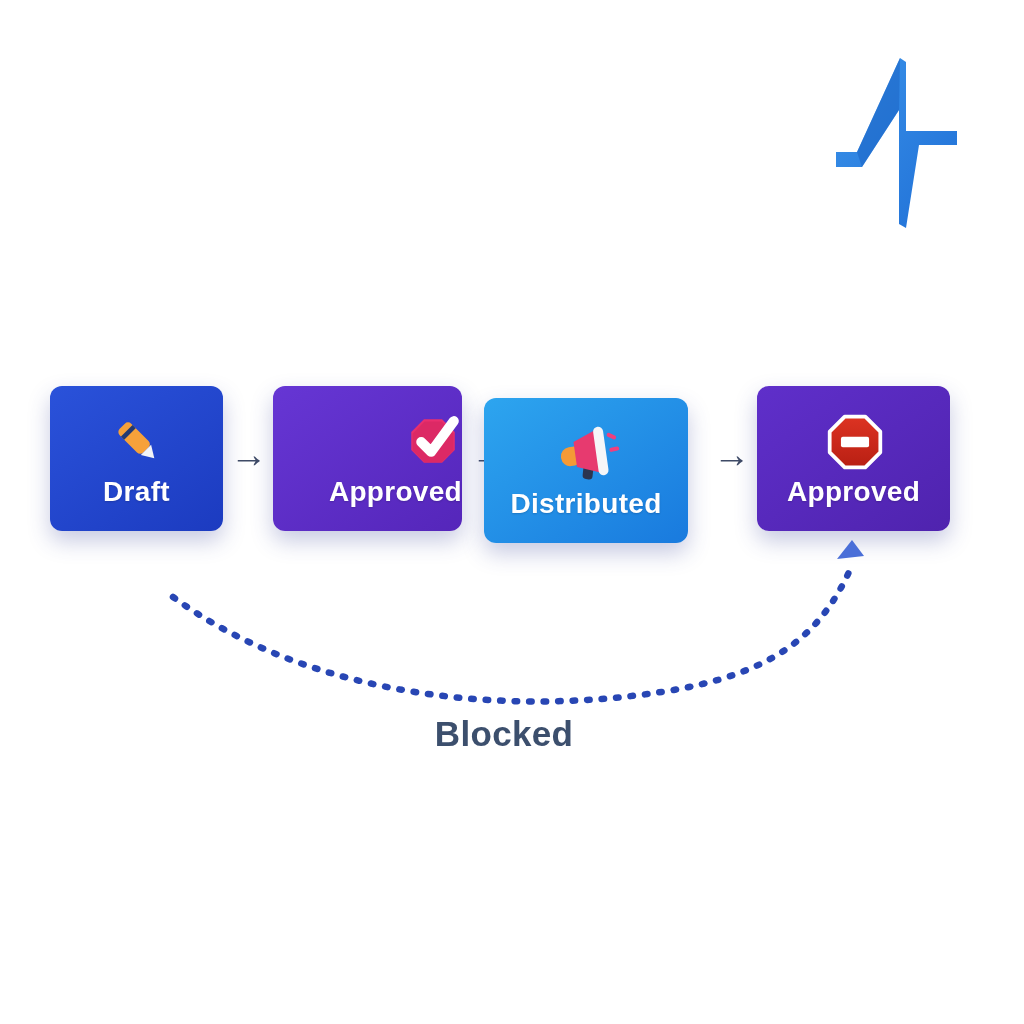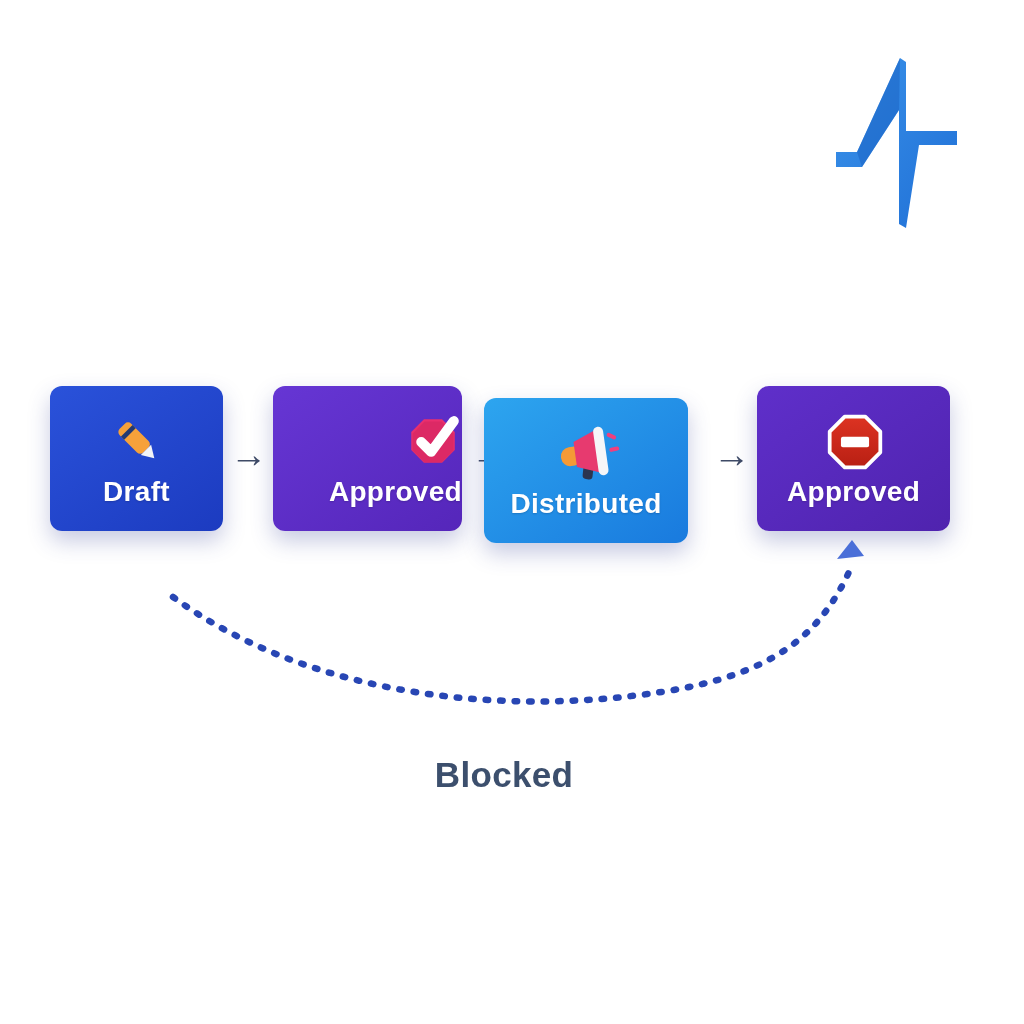--- a/index.html
+++ b/index.html
@@ -68,21 +68,20 @@
   }
   .blocked-label {
     position: absolute;
     left: 394px; top: 714px;
     width: 220px;
     text-align: center;
     font-size: 35px;
     font-weight: bold;
     color: #3c4f6d;
     letter-spacing: 0.3px;
-    margin-top: 41px;
   }
 </style>
 </head>
 <body>
 
 <div class="canvas">
 
   <svg class="logo" viewBox="0 0 136 184">
     <defs>
       <linearGradient id="logoGrad" x1="0" y1="0" x2="1" y2="1">

